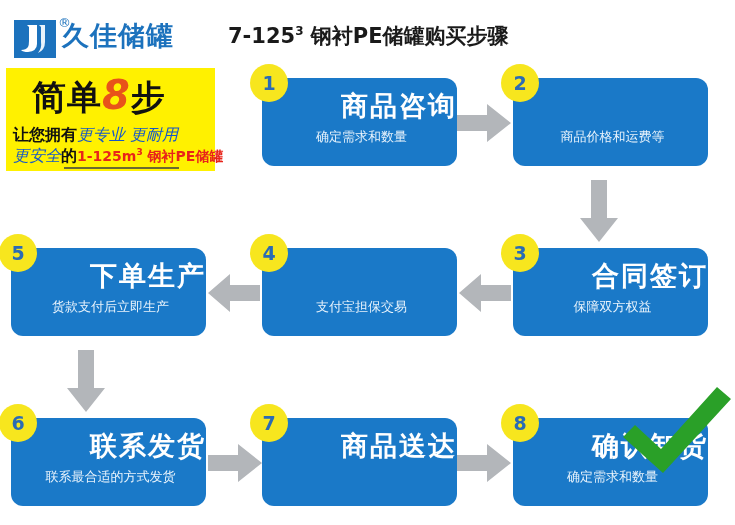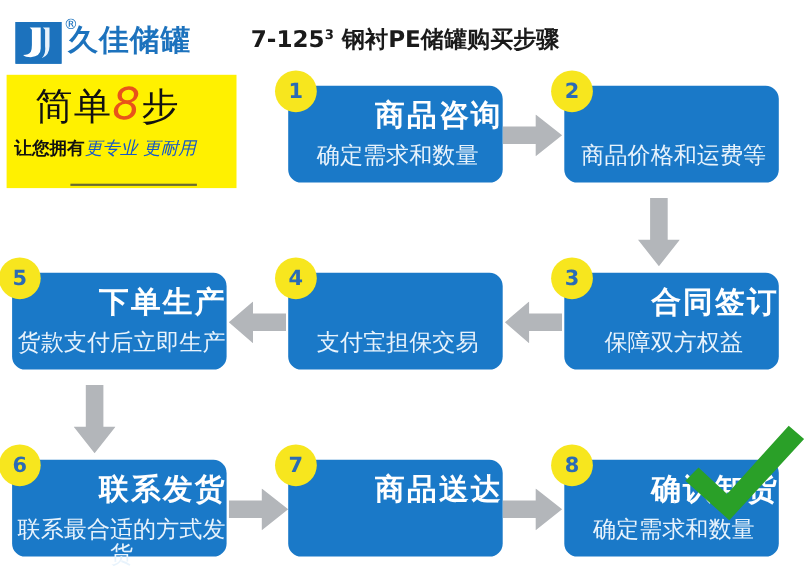--- a/index.html
+++ b/index.html
@@ -68,21 +68,21 @@
     position: absolute;
     left: 6px; top: 68px;
     width: 209px; height: 103px;
     background: #fff100;
     padding: 0;
   }
   .promo-line1 {
     position: absolute;
     left: 26px; top: 4px;
     font-size: 34px;
-    font-weight: normal;
+    font-weight: bold;
     color: #111111;
     letter-spacing: 1px;
     white-space: nowrap;
   }
   .promo-line1 .num {
     color: #e8531a;
     font-size: 40px;
     font-style: italic;
   }
   .promo-line2 {
@@ -134,21 +134,21 @@
     font-size: 27px;
     font-weight: bold;
     color: #ffffff;
     letter-spacing: 2px;
     line-height: 1;
   }
   .step-sub {
     position: absolute;
     left: 4px; right: 0; top: 52px;
     text-align: center;
-    font-size: 21px;
+    font-size: 13px;
     color: #e8f3fc;
     letter-spacing: 0px;
     line-height: 1.1;
   }
   .badge {
     position: absolute;
     left: -12px; top: -14px;
     width: 38px; height: 38px;
     border-radius: 50%;
     background: #f7e61e;
@@ -211,20 +211,23 @@
   </div>
 </div>
 
 <div class="promo">
   <div class="promo-line1">
     <span>简单</span><span class="num">8</span><span>步</span>
   </div>
   <div class="promo-line2">
     <span>让您拥有</span><span class="blue-em">更专业 更耐用</span>
   </div>
+  <div class="promo-line3">
+    <span class="blue-em">更安全</span><span>的</span><span class="red-em"><span>1-125m</span><span class="sup">3</span><span> 钢衬PE储罐</span></span>
+  </div>
   <div class="promo-underline"></div>
 </div>
 
 <div class="step step-1">
   <div class="badge">1</div>
   <div class="step-title">商品咨询</div>
   <div class="step-sub">确定需求和数量</div>
 </div>
 
 <div class="step step-2">

